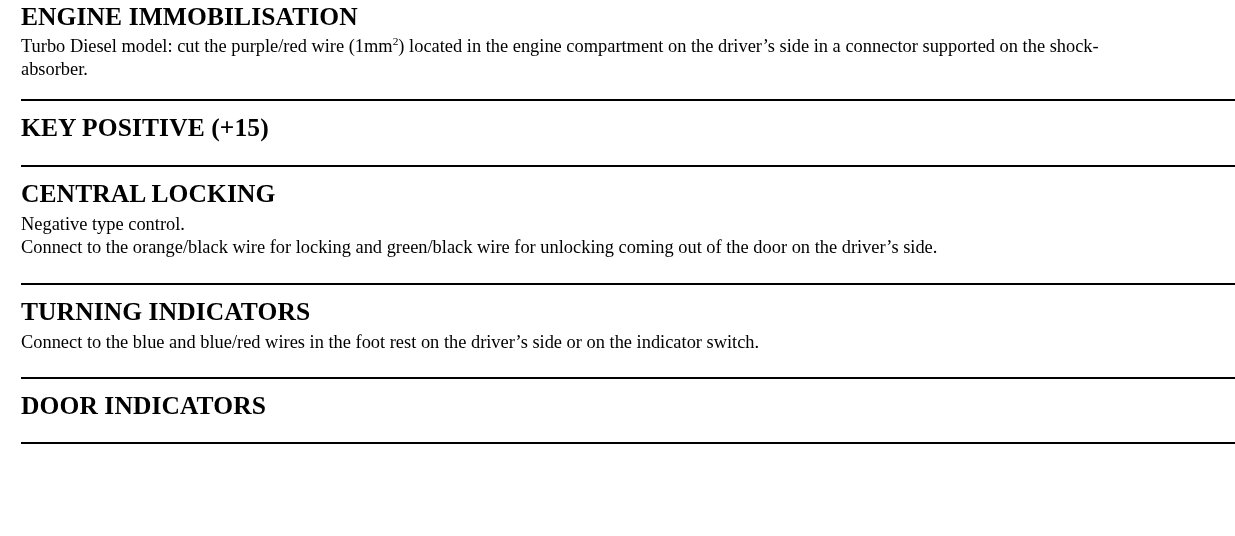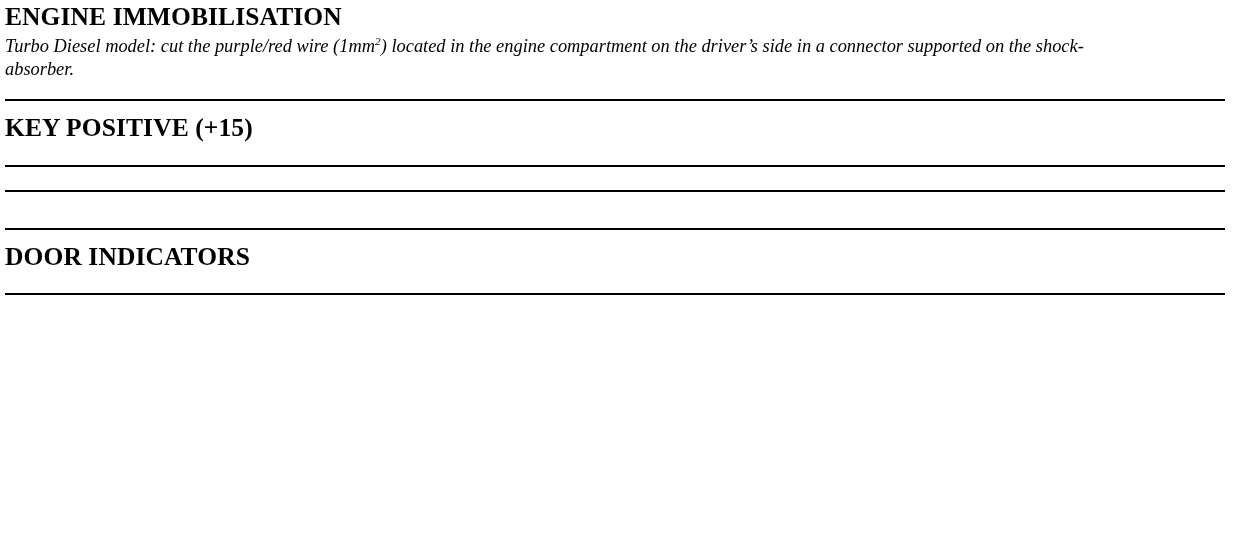--- a/index.html
+++ b/index.html
@@ -15,20 +15,21 @@
     font-family: "Liberation Serif", "DejaVu Serif", serif;
     color: #000000;
     -webkit-font-smoothing: antialiased;
   }
   .sheet {
     position: relative;
     width: 1117px;
     height: 536px;
     box-sizing: border-box;
     padding: 0 10px 12px 5px;
+    margin-left: 16px;
   }
   .section {
     padding: 0;
   }
   .section-heading {
     font-size: 25.5px;
     font-weight: bold;
     line-height: 1.12;
     letter-spacing: 0.1px;
     margin: 0;
@@ -38,21 +39,20 @@
   .section-body {
     font-size: 18.4px;
     font-weight: normal;
     line-height: 23.6px;
     margin: 0;
     padding: 0;
     text-align: left;
   }
   .section-body .para {
     margin: 0;
-    font-style: italic;
   }
   .rule {
     display: block;
     height: 2px;
     background: #000000;
     width: 1220px;
     margin: 0;
     padding: 0;
     border: 0;
     font-size: 0;
@@ -96,23 +96,34 @@
       <p class="para">Turbo Diesel model: cut the purple/red wire (1mm<sup>2</sup>) located in the engine compartment on the driver’s side in a connector supported on the shock-absorber.</p>
     </div>
   </div>
   <hr class="rule rule-1">
 
   <div class="section sec-key">
     <h2 class="section-heading">KEY POSITIVE (+15)</h2>
   </div>
   <hr class="rule rule-2">
 
+  <div class="section sec-central">
+    <h2 class="section-heading">CENTRAL LOCKING</h2>
+    <div class="section-body">
+      <p class="para">Negative type control.</p>
+      <p class="para">Connect to the orange/black wire for locking and green/black wire for unlocking coming out of the door on the driver’s side.</p>
+    </div>
+  </div>
   <hr class="rule rule-3">
 
   <div class="section sec-turn">
+    <h2 class="section-heading">TURNING INDICATORS</h2>
+    <div class="section-body">
+      <p class="para">Connect to the blue and blue/red wires in the foot rest on the driver’s side or on the indicator switch.</p>
+    </div>
   </div>
   <hr class="rule rule-4">
 
   <div class="section sec-door">
     <h2 class="section-heading">DOOR INDICATORS</h2>
   </div>
   <hr class="rule rule-5">
 
 </div>
 

